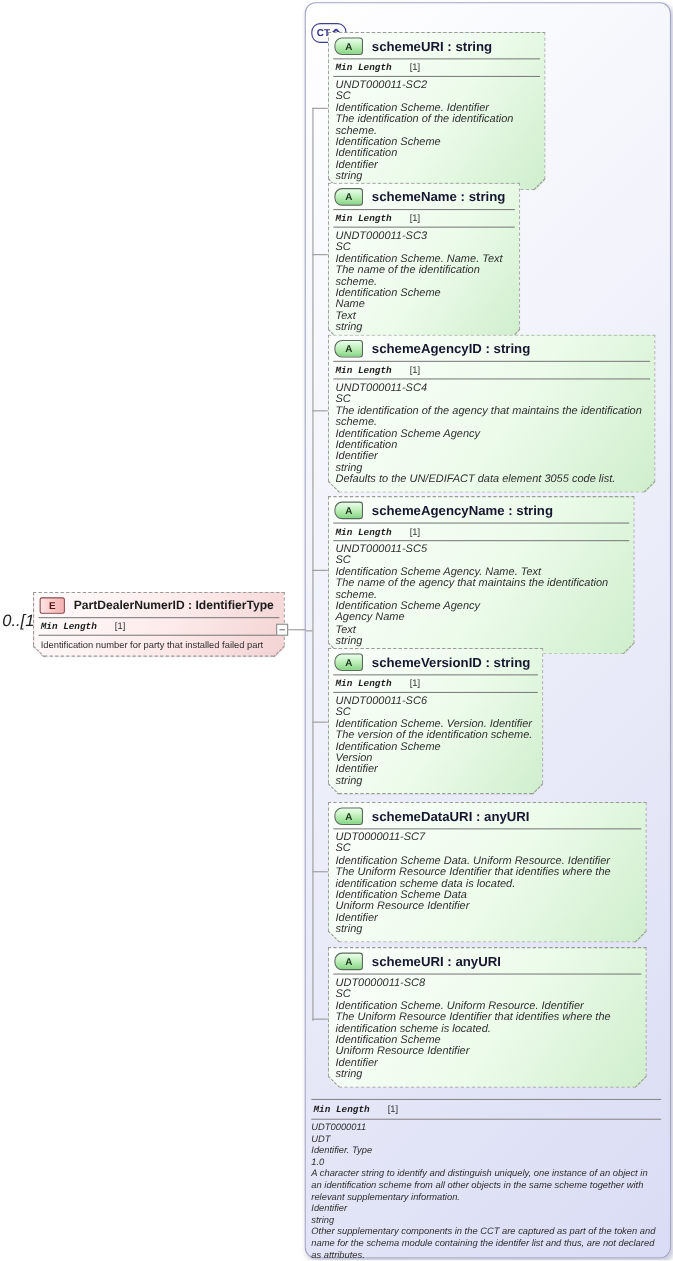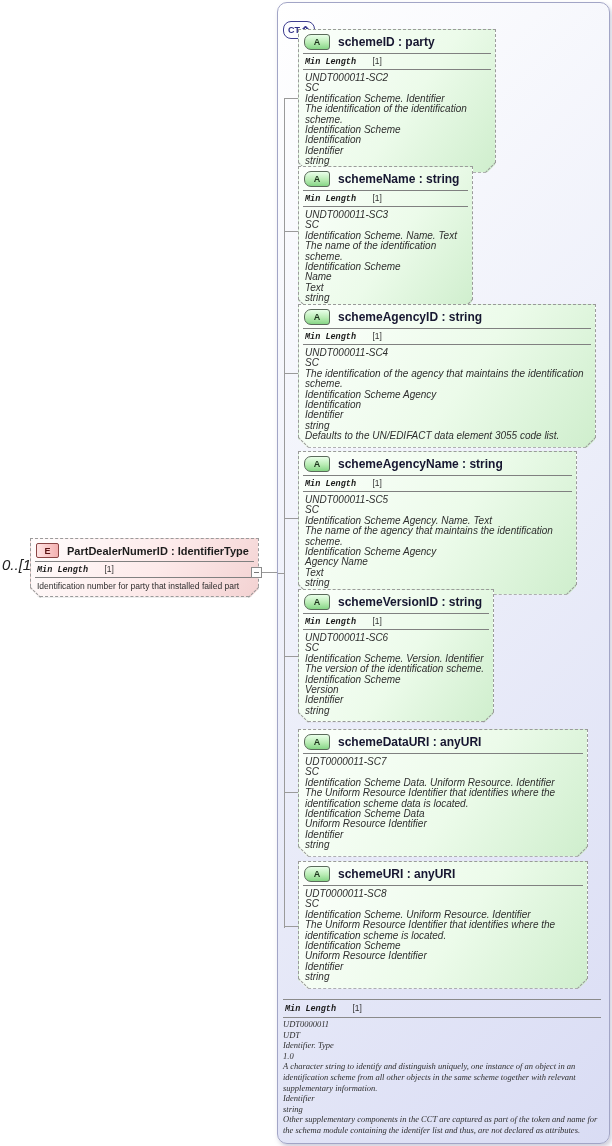--- a/index.html
+++ b/index.html
@@ -55,21 +55,21 @@
       border:1px solid #8a4444;border-radius:2px;font-size:9px;font-weight:bold;color:#5a1212;}
   .ettl{font-size:11px;font-weight:bold;color:#1c1c1c;white-space:nowrap;}
   .desc{padding:3px 6px 5px 6px;font-size:8.5px;line-height:10.4px;color:#2e2e2e;}
   .cardinality{position:absolute;left:2px;top:556px;font-size:15px;font-style:italic;color:#222;}
 
   
   .bml{position:absolute;left:5px;top:996px;width:314px;border-top:1px solid #8a8a8a;
       border-bottom:1px solid #8a8a8a;padding:3px 2px 3px 2px;font-size:8.5px;}
   .blines{position:absolute;left:5px;top:1016px;width:317px;font-size:8.5px;line-height:10.6px;
       font-style:italic;color:#2e2e2e;}
-  .blines div{margin:0;font-family:Liberation Serif, serif;}
+  .blines div{margin:0;}
 </style>
 </head>
 <body>
 
 <div id="page">
 
   <div class="cardinality">0..[1]</div>
 
   <div class="nbox ebox">
     <div class="hdr">
@@ -103,21 +103,21 @@
     <div class="hline" style="left:6px;top:370px;width:14px;"></div>
     <div class="hline" style="left:6px;top:515px;width:14px;"></div>
     <div class="hline" style="left:6px;top:653px;width:14px;"></div>
     <div class="hline" style="left:6px;top:789px;width:14px;"></div>
     <div class="hline" style="left:6px;top:923px;width:14px;"></div>
     <div class="hline" style="left:0;top:570px;width:6px;"></div>
 
     <div class="nbox abox" style="top:26px;width:196px;">
       <div class="hdr">
         <span class="badge-a">A</span>
-        <span class="attl">schemeID : party</span>
+        <span class="attl">schemeURI : string</span>
       </div>
       <div class="rule"></div>
       <div class="mlrow">
         <span class="ml">Min Length</span>
         <span class="mlv">[1]</span>
       </div>
       <div class="rule"></div>
       <div class="lines">
           <div>UNDT000011-SC2</div>
           <div>SC</div>

